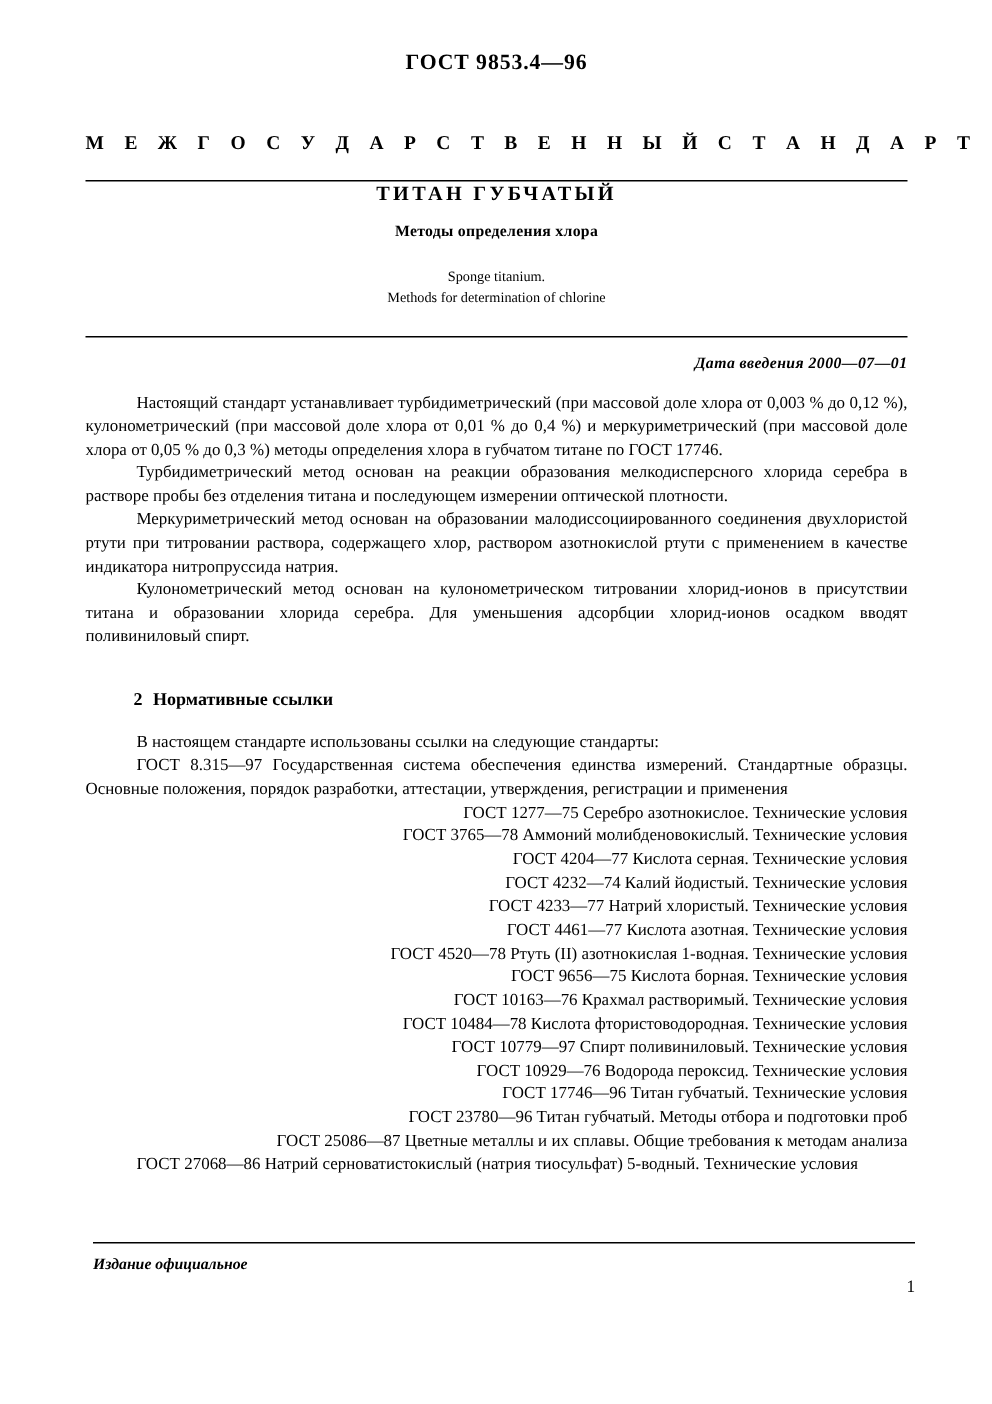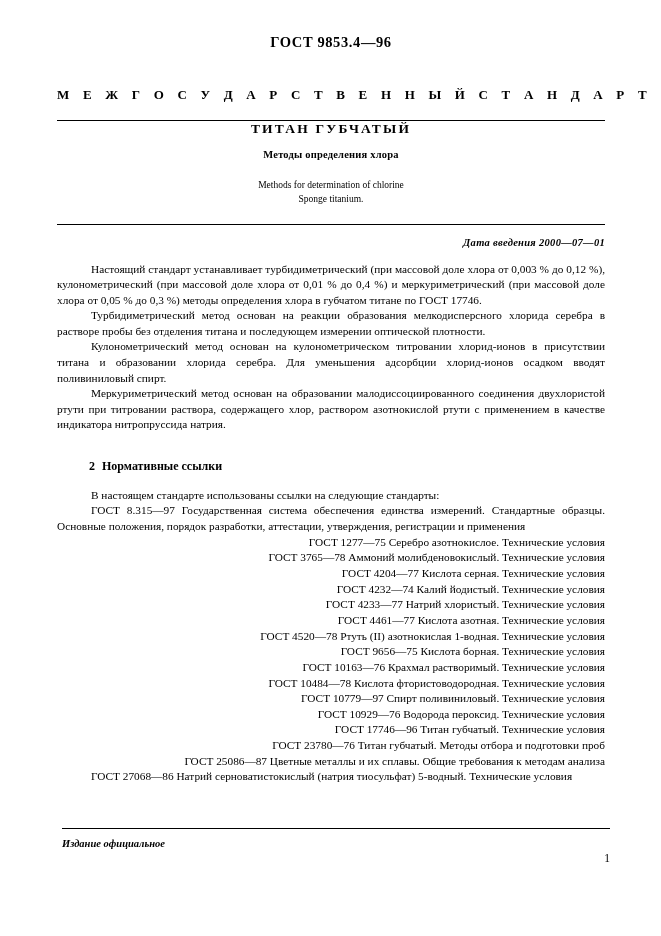--- a/index.html
+++ b/index.html
@@ -155,34 +155,34 @@
     <div class="doc-number">ГОСТ 9853.4—96</div>
 
     <div class="std-header">М Е Ж Г О С У Д А Р С Т В Е Н Н Ы Й   С Т А Н Д А Р Т</div>
 
     <hr class="rule rule-top">
 
     <div class="title-block">
       <div class="title-main">ТИТАН ГУБЧАТЫЙ</div>
       <div class="title-sub">Методы определения хлора</div>
       <div class="title-en">
+        <div>Sponge titanium.</div>
         <div>Methods for determination of chlorine</div>
-        <div>Sponge titanium.</div>
       </div>
     </div>
 
     <hr class="rule rule-mid">
 
     <div class="date-line">Дата введения 2000—07—01</div>
 
 
     <p class="para first-para">Настоящий стандарт устанавливает турбидиметрический (при массовой доле хлора от 0,003 % до 0,12 %), кулонометрический (при массовой доле хлора от 0,01 % до 0,4 %) и меркуриметрический (при массовой доле хлора от 0,05 % до 0,3 %) методы определения хлора в губчатом титане по ГОСТ 17746.</p>
     <p class="para">Турбидиметрический метод основан на реакции образования мелкодисперсного хлорида серебра в растворе пробы без отделения титана и последующем измерении оптической плотности.</p>
+    <p class="para">Меркуриметрический метод основан на образовании малодиссоциированного соединения двухлористой ртути при титровании раствора, содержащего хлор, раствором азотнокислой ртути с применением в качестве индикатора нитропруссида натрия.</p>
     <p class="para">Кулонометрический метод основан на кулонометрическом титровании хлорид-ионов в присутствии титана и образовании хлорида серебра. Для уменьшения адсорбции хлорид-ионов осадком вводят поливиниловый спирт.</p>
-    <p class="para">Меркуриметрический метод основан на образовании малодиссоциированного соединения двухлористой ртути при титровании раствора, содержащего хлор, раствором азотнокислой ртути с применением в качестве индикатора нитропруссида натрия.</p>
 
     <div class="section-heading">
       <span class="num">2</span><span>Нормативные ссылки</span>
     </div>
 
     <p class="para first-para">В настоящем стандарте использованы ссылки на следующие стандарты:</p>
 
     <ul class="refs-list">
       <li class="wrap">ГОСТ 8.315—97 Государственная система обеспечения единства измерений. Стандартные образцы. Основные положения, порядок разработки, аттестации, утверждения, регистрации и применения</li>
       <li>ГОСТ 1277—75 Серебро азотнокислое. Технические условия</li>
@@ -191,21 +191,21 @@
       <li>ГОСТ 4232—74 Калий йодистый. Технические условия</li>
       <li>ГОСТ 4233—77 Натрий хлористый. Технические условия</li>
       <li>ГОСТ 4461—77 Кислота азотная. Технические условия</li>
       <li>ГОСТ 4520—78 Ртуть (II) азотнокислая 1-водная. Технические условия</li>
       <li>ГОСТ 9656—75 Кислота борная. Технические условия</li>
       <li>ГОСТ 10163—76 Крахмал растворимый. Технические условия</li>
       <li>ГОСТ 10484—78 Кислота фтористоводородная. Технические условия</li>
       <li>ГОСТ 10779—97 Спирт поливиниловый. Технические условия</li>
       <li>ГОСТ 10929—76 Водорода пероксид. Технические условия</li>
       <li>ГОСТ 17746—96 Титан губчатый. Технические условия</li>
-      <li>ГОСТ 23780—76 Титан губчатый. Методы отбора и подготовки проб</li>
+      <li>ГОСТ 23780—96 Титан губчатый. Методы отбора и подготовки проб</li>
       <li>ГОСТ 25086—87 Цветные металлы и их сплавы. Общие требования к методам анализа</li>
       <li class="wrap">ГОСТ 27068—86 Натрий серноватистокислый (натрия тиосульфат) 5-водный. Технические условия</li>
     </ul>
 
   </div>
 
   <div class="footer">
     <hr class="rule rule-bottom">
     <div class="footer-text">Издание официальное</div>
     <div class="page-number">1</div>

